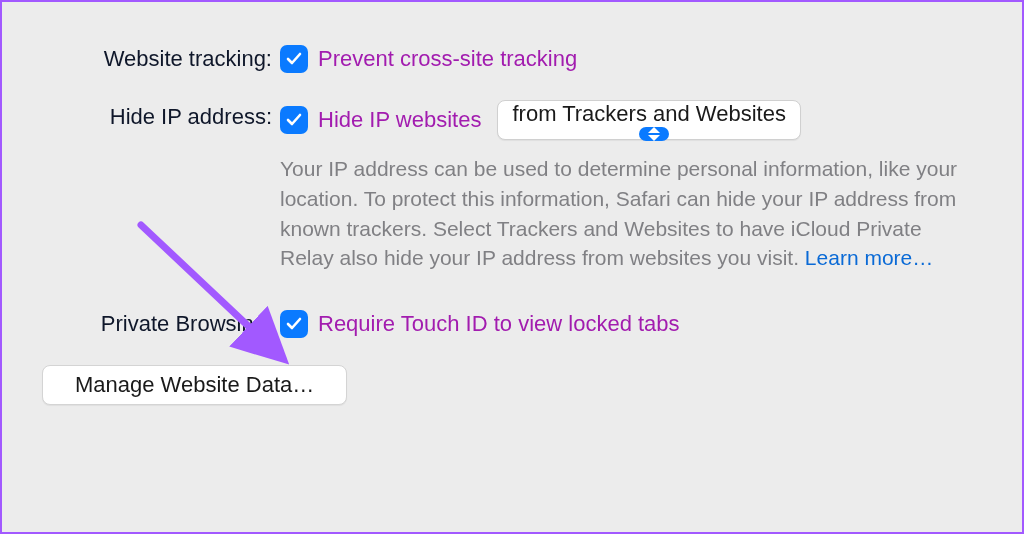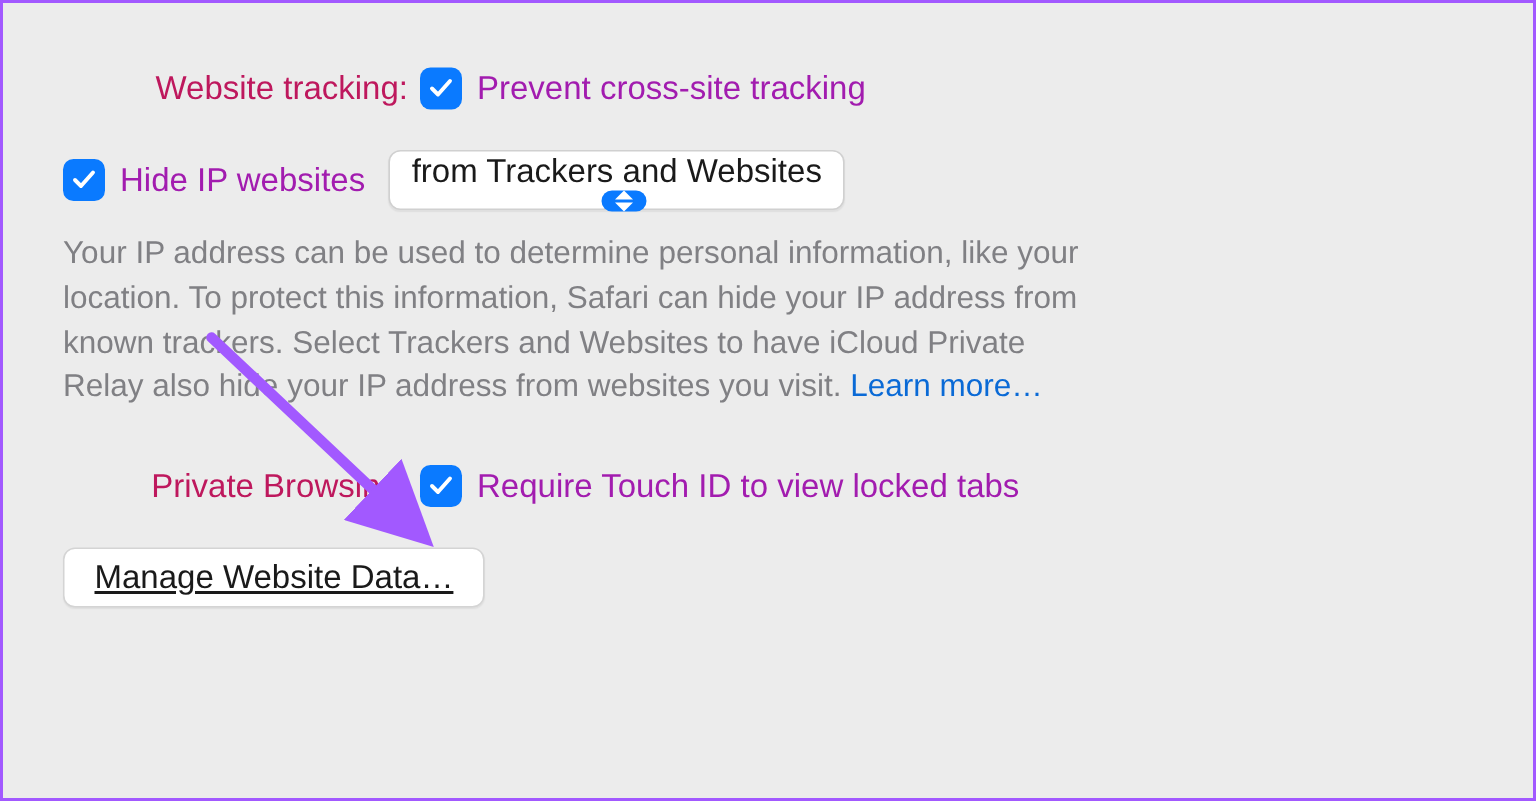--- a/index.html
+++ b/index.html
@@ -24,21 +24,21 @@
   .row {
     display: flex;
     align-items: flex-start;
     margin-bottom: 24px;
   }
   .label-col {
     width: 238px;
     text-align: right;
     padding-right: 8px;
     padding-top: 4px;
-    color: #be185d;
+    color: #0f172a;
     flex-shrink: 0;
   }
   .content-col {
     flex: 1;
     display: flex;
     flex-direction: column;
   }
   .line {
     display: flex;
     align-items: center;
@@ -93,24 +93,23 @@
     max-width: 690px;
   }
   .learn-link { color: #0a6ad6; cursor: pointer; }
   .button {
     display: inline-flex;
     align-items: center;
     background: #ffffff;
     border: 1px solid #d4d4d4;
     border-radius: 8px;
     height: 40px;
-    padding: 0 20px;
+    padding: 0 32px;
     box-shadow: 0 1px 1px rgba(0,0,0,0.06);
     cursor: pointer;
-    text-decoration: underline;
   }
   .marker-arrow {
     position: absolute;
     left: 131px;
     top: 215px;
     pointer-events: none;
   }
 </style>
 </head>
 <body>
@@ -125,20 +124,21 @@
           <svg width="18" height="18" viewBox="0 0 18 18">
               <path d="M3 9 L7 13 L15 4" stroke="#fff" stroke-width="2.6" fill="none" stroke-linecap="round" stroke-linejoin="round"></path>
             </svg>
         </div>
         <span class="cb-label">Prevent cross-site tracking</span>
       </div>
     </div>
   </div>
 
   <div class="row" style="margin-bottom:28px;">
+    <div class="label-col">Hide IP address:</div>
     <div class="content-col">
       <div class="line">
         <div class="checkbox">
           <svg width="18" height="18" viewBox="0 0 18 18">
               <path d="M3 9 L7 13 L15 4" stroke="#fff" stroke-width="2.6" fill="none" stroke-linecap="round" stroke-linejoin="round"></path>
             </svg>
         </div>
         <span class="cb-label">Hide IP websites</span>
         <div class="select" style="margin-left:6px;">
           <span class="select-text">from Trackers and Websites</span>

